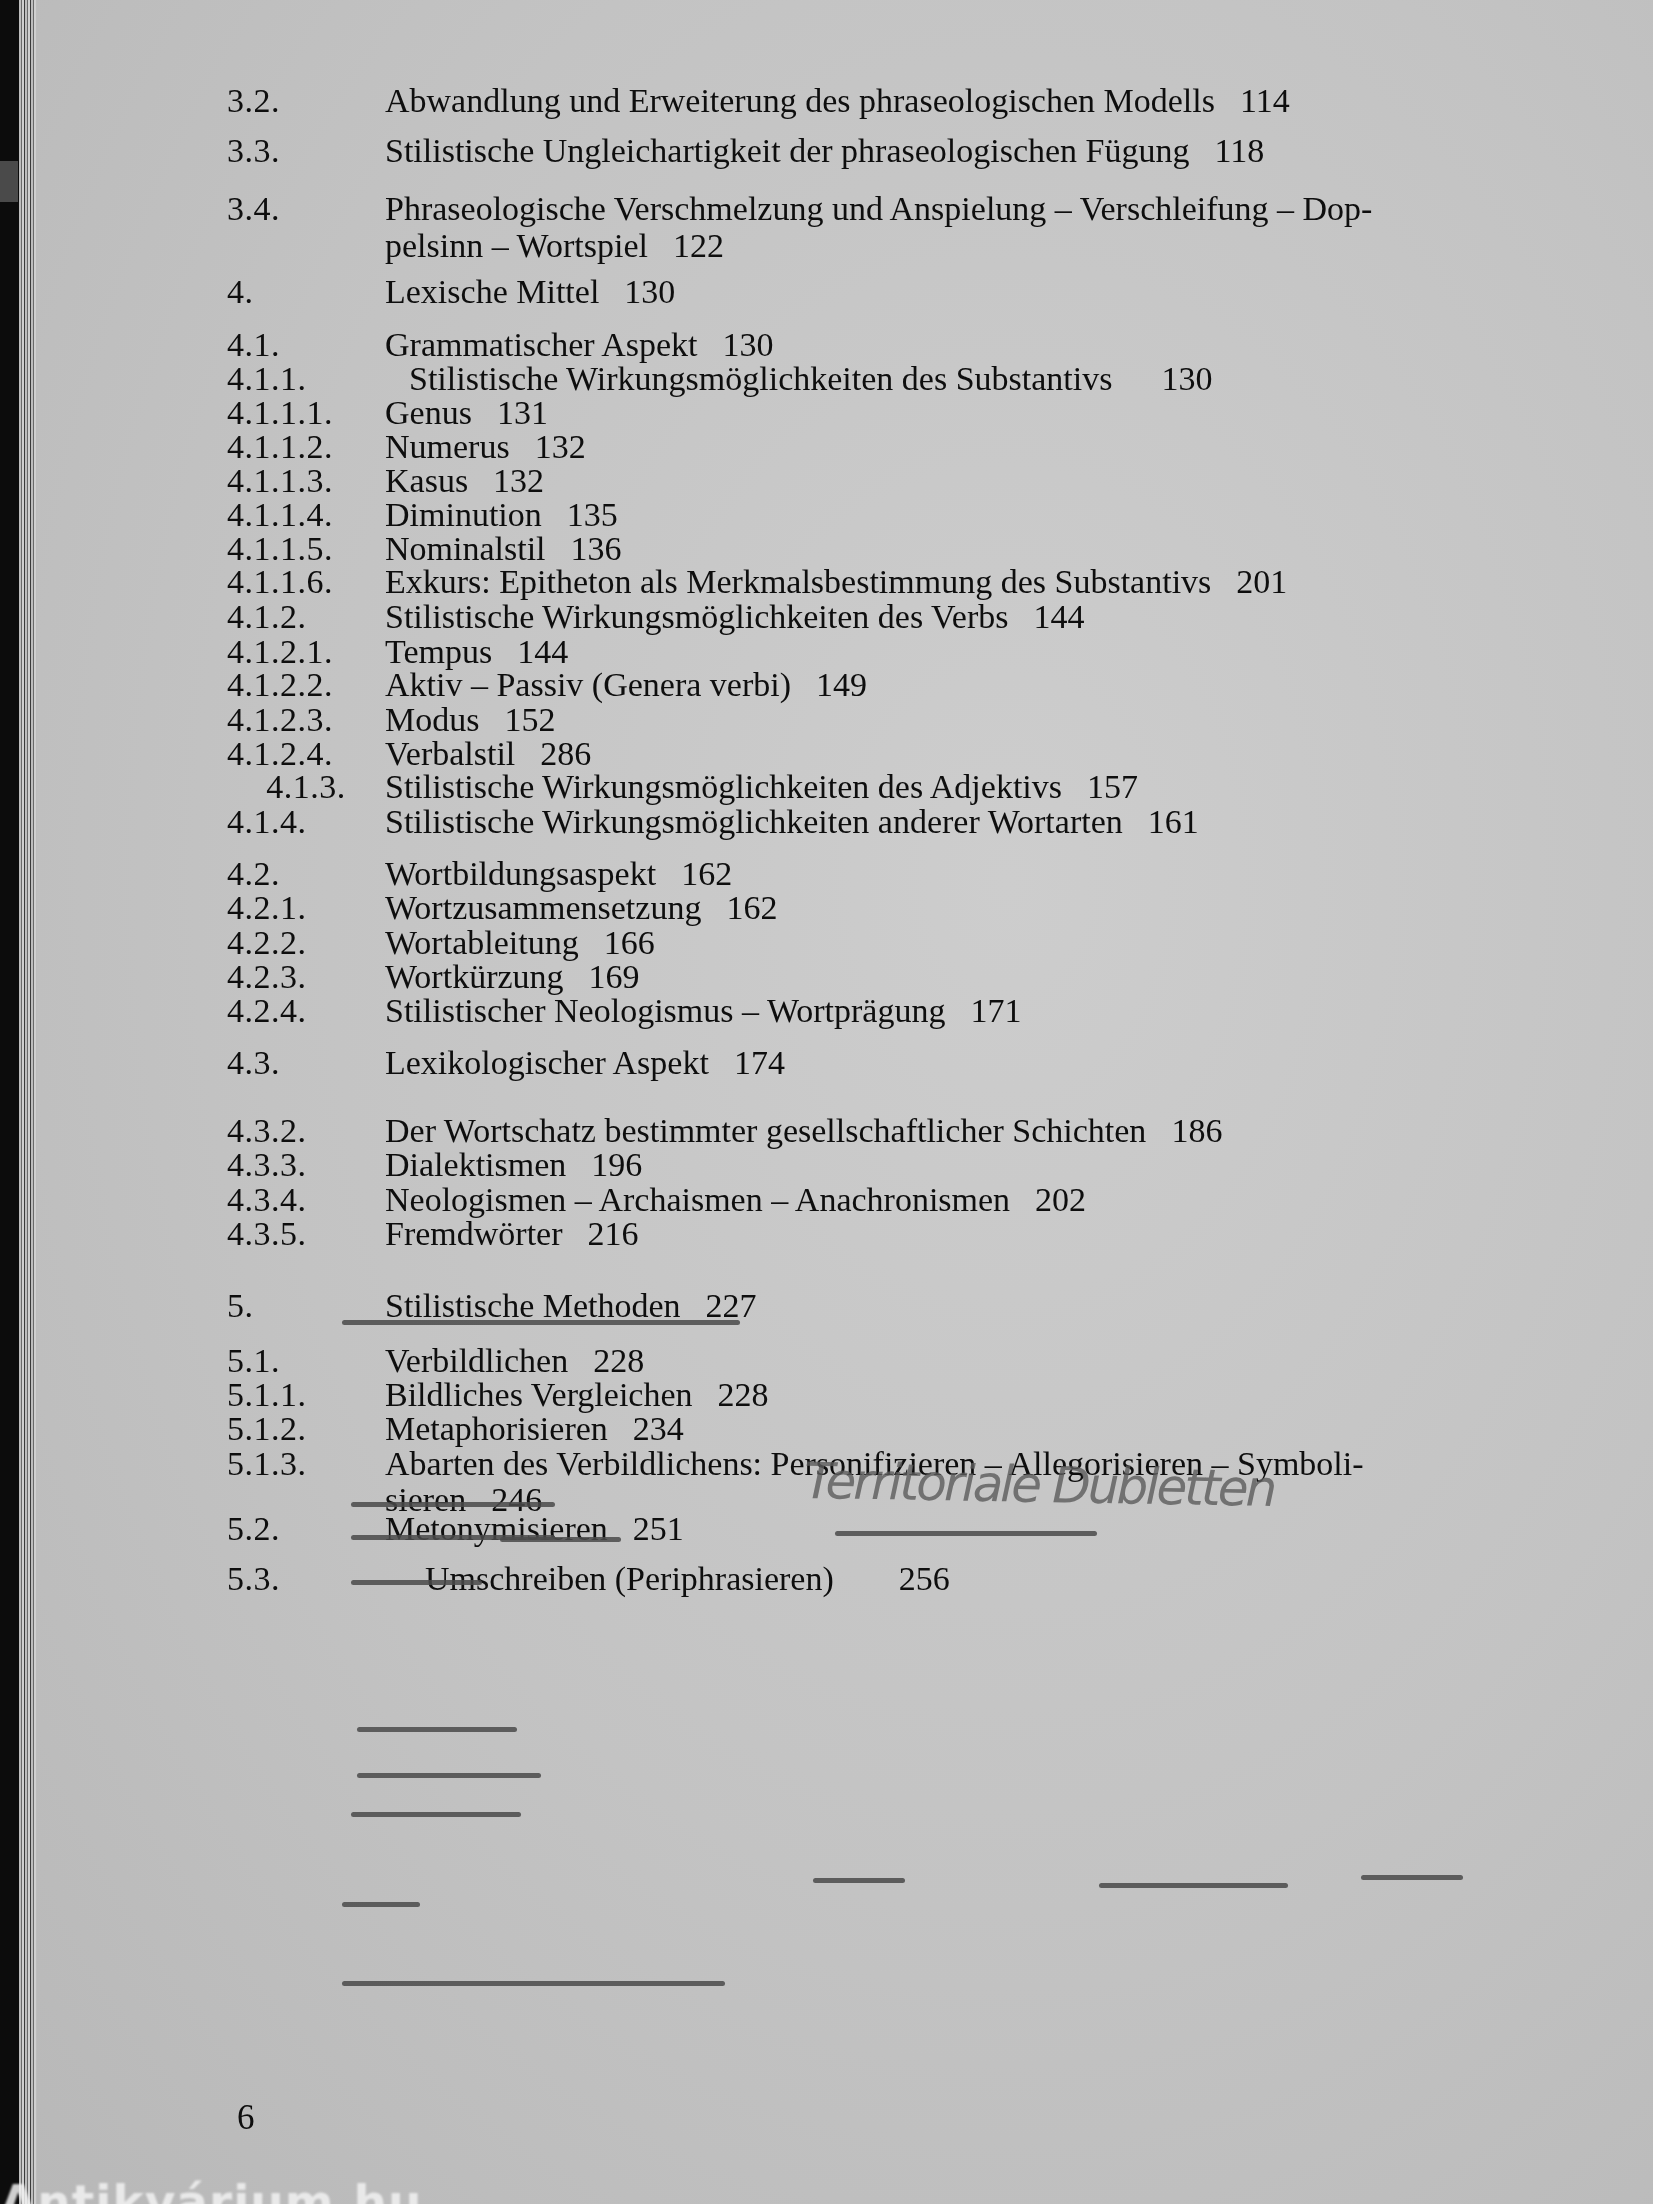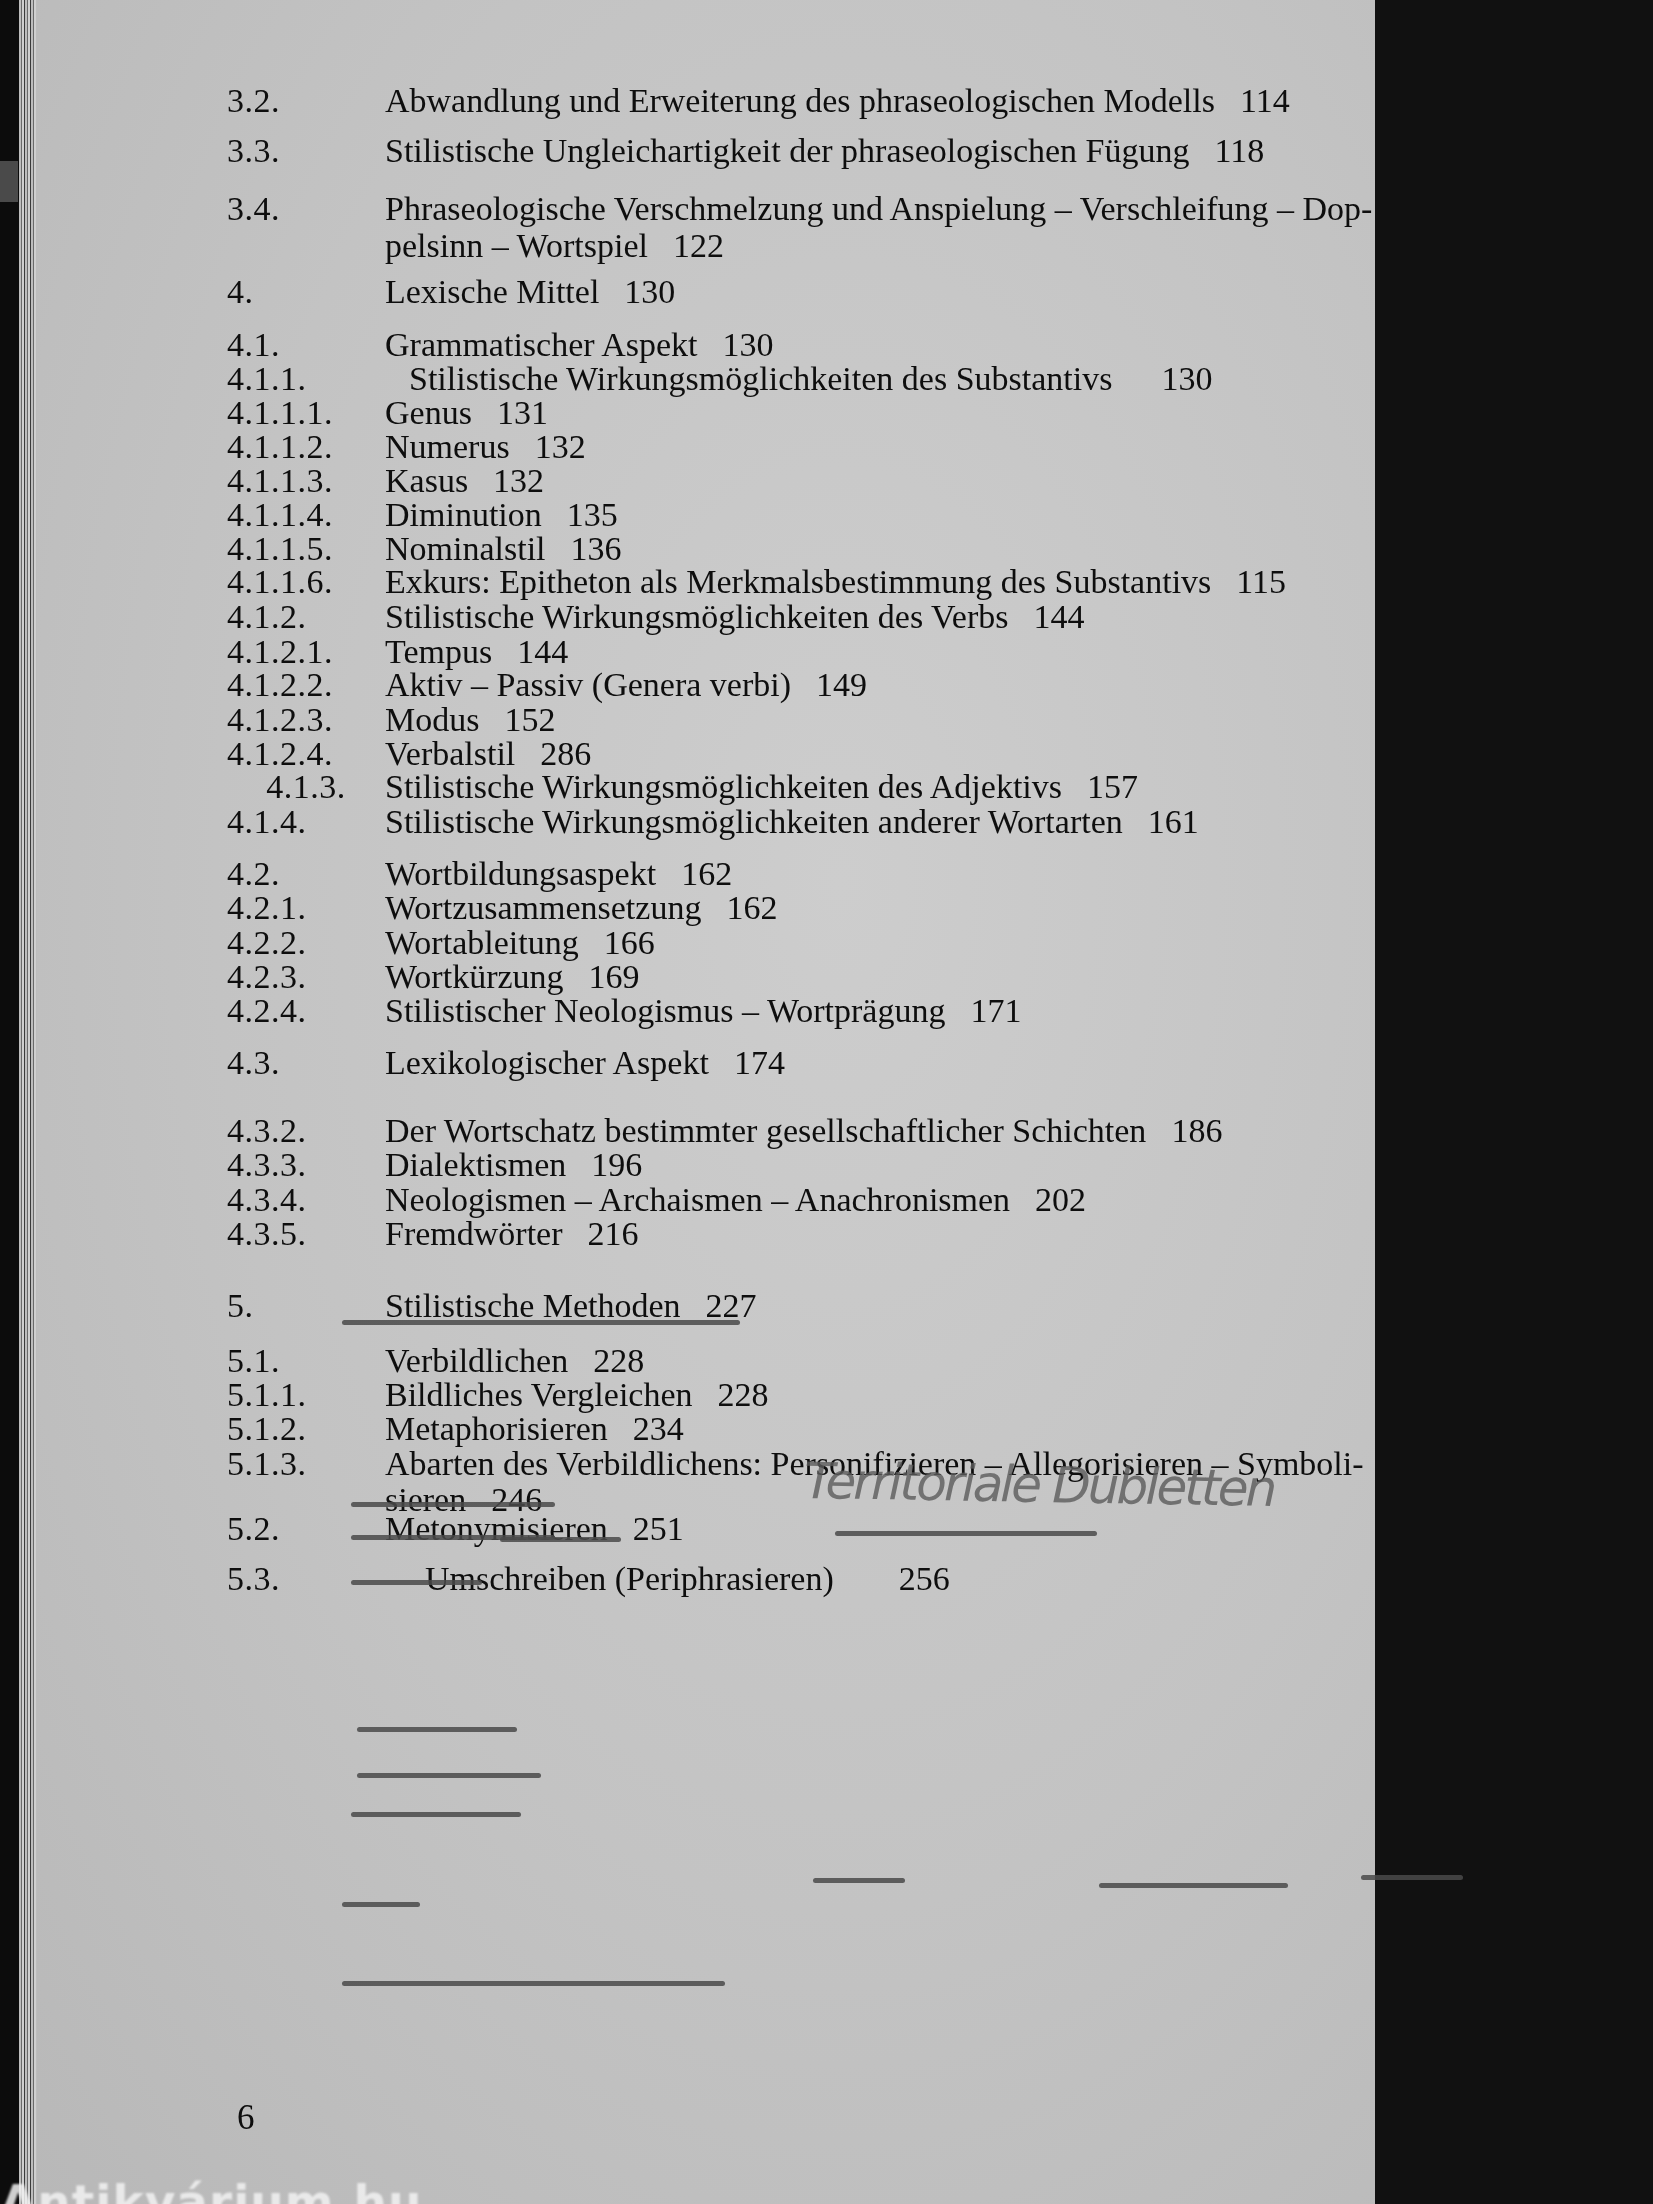--- a/index.html
+++ b/index.html
@@ -14,21 +14,21 @@
     }
     .binding-tab {
       position: absolute; left: 0; top: 161px; width: 17.5px; height: 41px;
       background: #4a4a4a;
     }
     .page-edges {
       position: absolute; left: 19.4px; top: 0; width: 17.5px; height: 2205px;
       background: repeating-linear-gradient(90deg, #bdbdbd 0 1.9px, #6a6a6a 1.9px 2.9px, #cfcfcf 2.9px 4.9px, #3a3a3a 4.9px 5.8px);
     }
     .page {
-      position: absolute; left: 37px; top: 0; width: 1338px; height: 2205px;
+      position: absolute; left: 37px; top: 0; width: 1617px; height: 2205px;
       background: radial-gradient(ellipse at 60% 40%, #cdcdcd 0%, #c3c3c3 55%, #b8b8b8 100%);
       color: #0e0e0e;
     }
     .toc { position: absolute; left: 0; top: 0; width: 100%; height: 100%; }
     .entry {
       position: absolute; left: 190px; display: flex; align-items: baseline;
       font-size: 34px; line-height: 45px; white-space: nowrap;
     }
     .num { display: inline-block; width: 158px; letter-spacing: 0.5px; }
     .title { display: inline-block; }
@@ -113,21 +113,21 @@
         <span class="page-ref">135</span>
       </div>
       <div class="entry" style="top: 526px;">
         <span class="num">4.1.1.5.</span>
         <span class="title">Nominalstil</span>
         <span class="page-ref">136</span>
       </div>
       <div class="entry" style="top: 559px;">
         <span class="num">4.1.1.6.</span>
         <span class="title">Exkurs: Epitheton als Merkmalsbestimmung des Substantivs</span>
-        <span class="page-ref">115</span>
+        <span class="page-ref">201</span>
       </div>
       <div class="entry" style="top: 594px;">
         <span class="num">4.1.2.</span>
         <span class="title">Stilistische Wirkungsmöglichkeiten des Verbs</span>
         <span class="page-ref">144</span>
       </div>
       <div class="entry" style="top: 629px;">
         <span class="num">4.1.2.1.</span>
         <span class="title">Tempus</span>
         <span class="page-ref">144</span>

